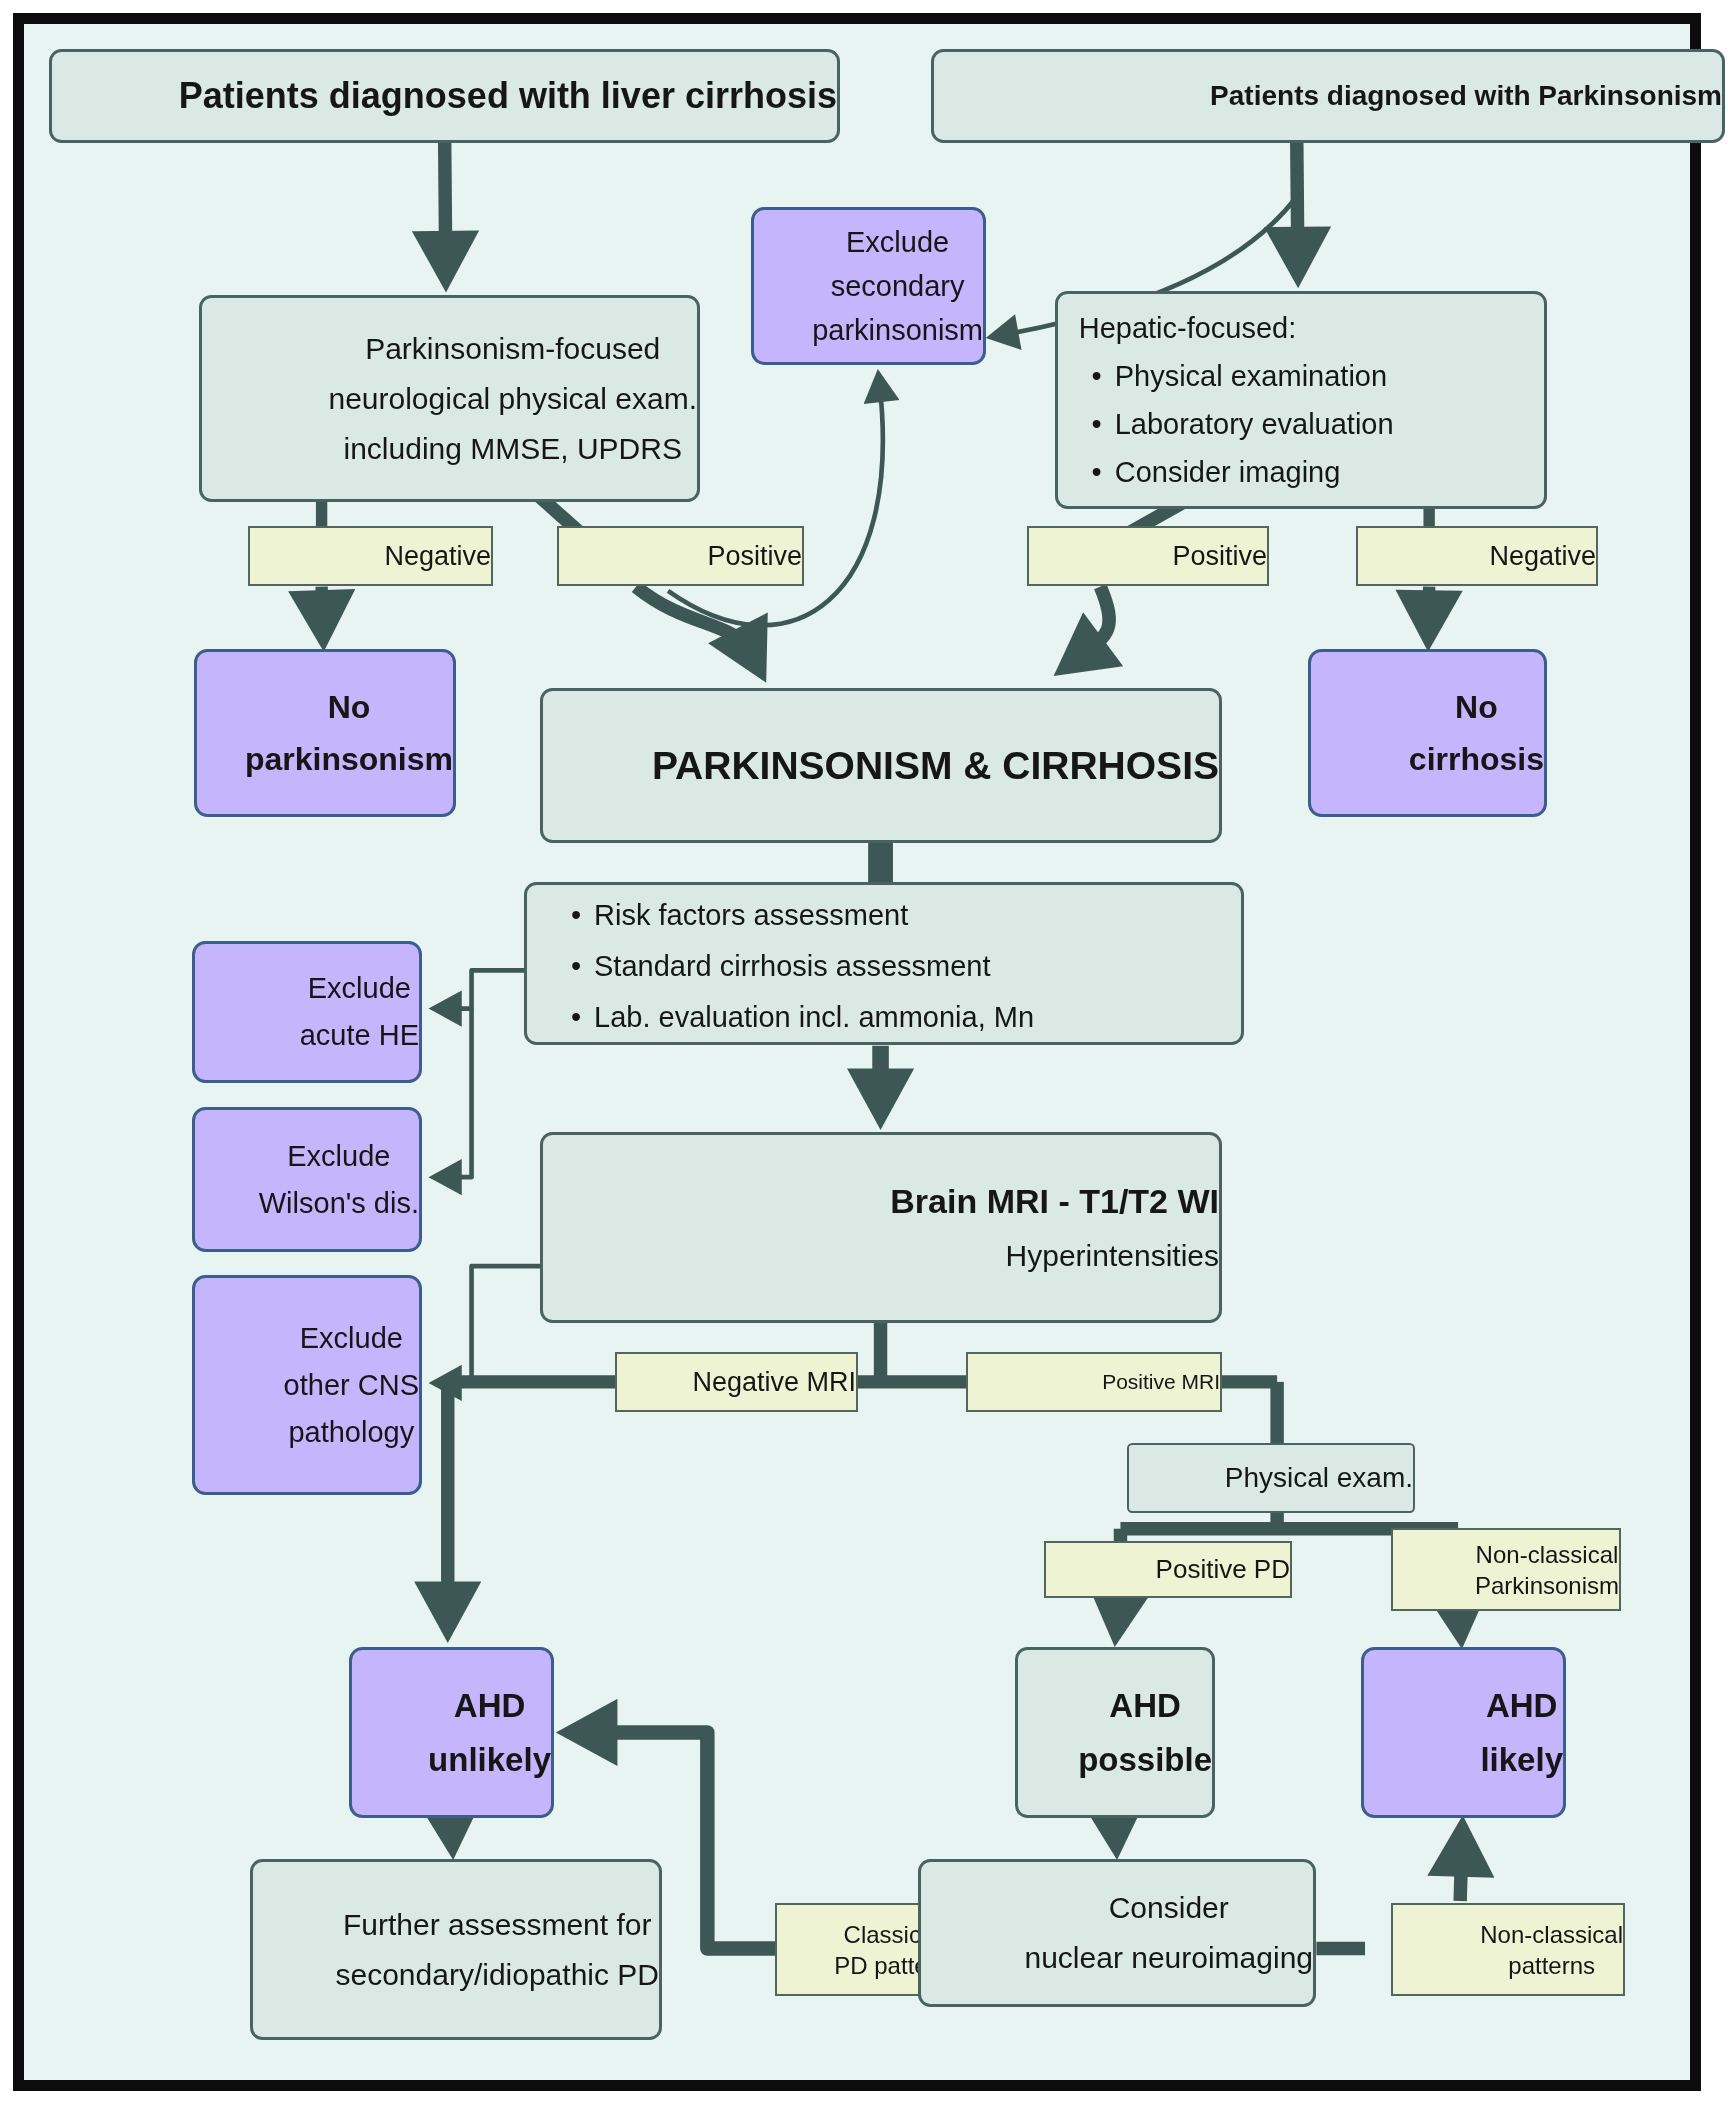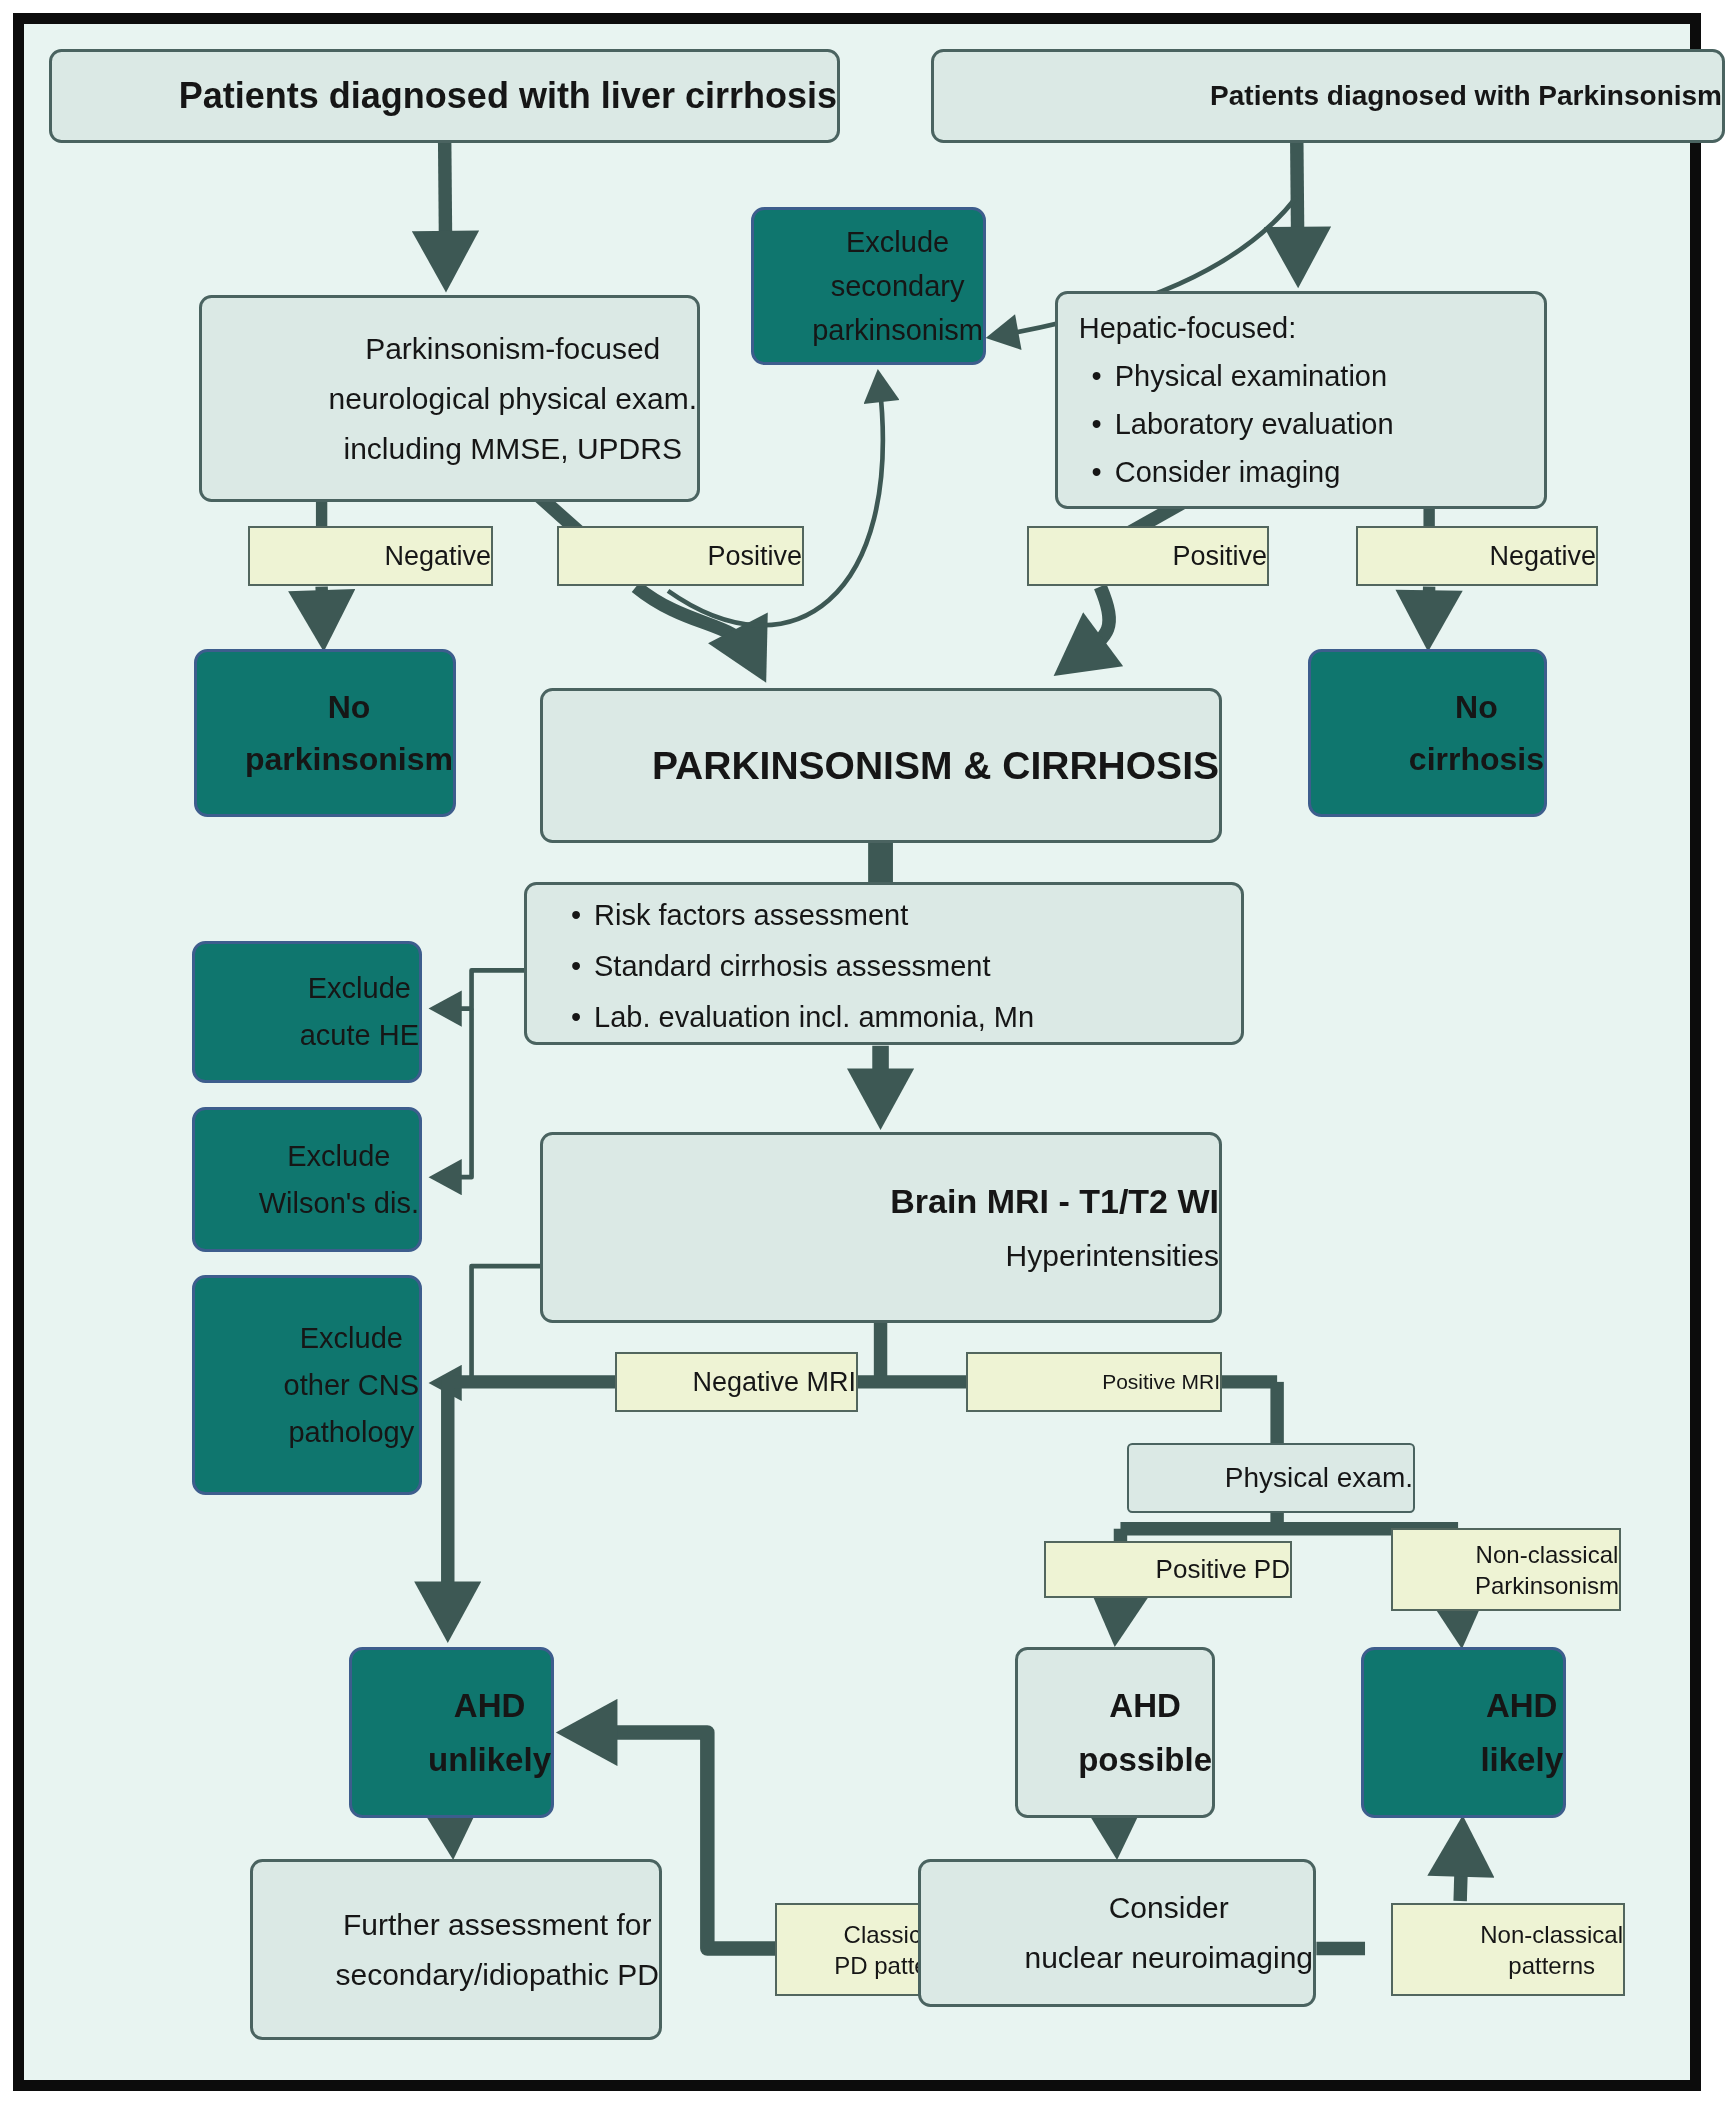--- a/index.html
+++ b/index.html
@@ -6,21 +6,21 @@
   #stage{position:relative;width:1728px;height:2119px;background:#ffffff;
          font-family:"Liberation Sans",sans-serif;color:#161616;overflow:hidden;}
   .frame{position:absolute;left:13.4px;top:13.4px;width:1688px;height:2078px;
          border:11.4px solid #0c0c0c;background:#e8f4f1;box-sizing:border-box;}
   svg.arrows{position:absolute;left:0;top:0;width:1728px;height:2119px;}
   .node{position:absolute;box-sizing:border-box;display:flex;flex-direction:column;
         align-items:flex-end;justify-content:center;text-align:center;
         white-space:pre-line;color:#161616;}
   .teal{background:#dbe9e5;border:3.1px solid #4a6360;border-radius:12.4px;}
   .yellow{background:#eef3d4;border:2.6px solid #52665e;border-radius:0;margin-left:48px;}
-  .violet{background:#0f766e;border:3.6px solid #3d5d8d;border-radius:13.4px;}
+  .violet{background:#c4b5fd;border:3.6px solid #3d5d8d;border-radius:13.4px;}
   .bold{font-weight:bold;}
   .leftcol{align-items:flex-start;text-align:left;justify-content:space-between;}
   .brow{display:flex;align-items:flex-start;}
   .dot{display:inline-block;width:36px;flex:0 0 36px;text-align:center;}
   .dot::before{content:"\2022";}
 </style>
 </head>
 <body>
 
 <div id="stage">

